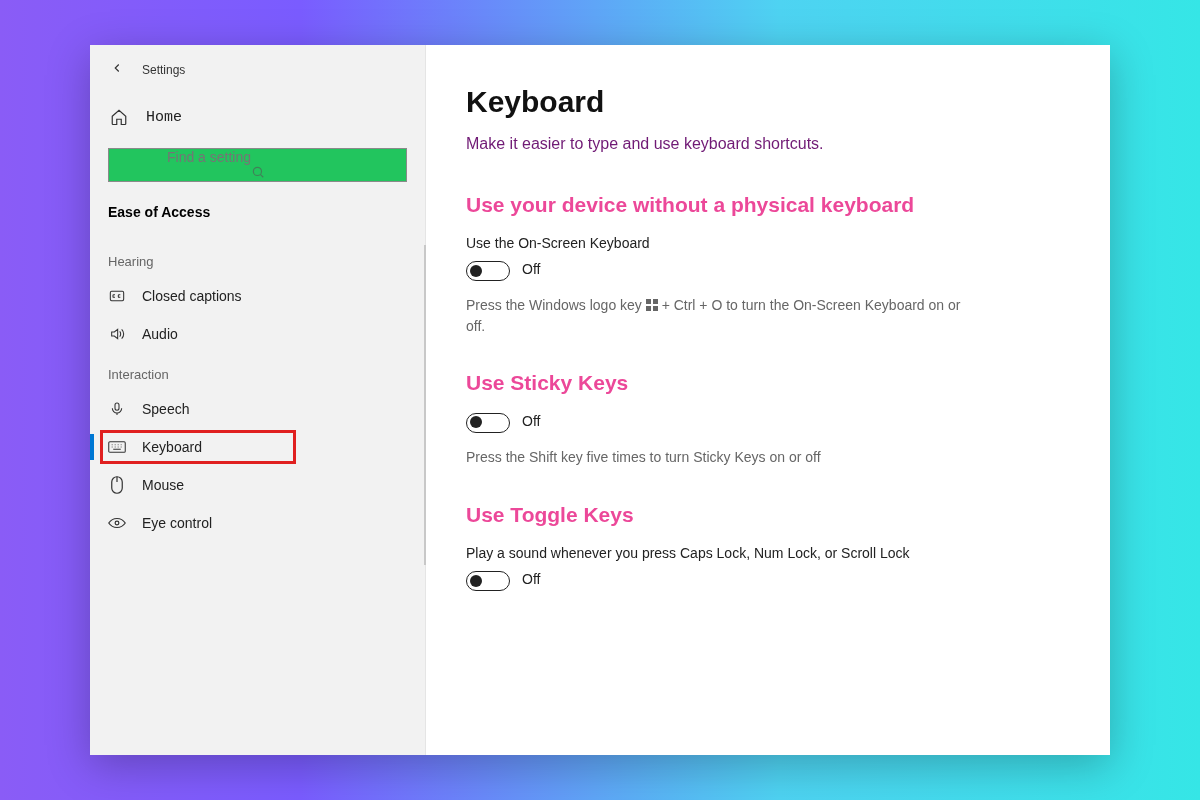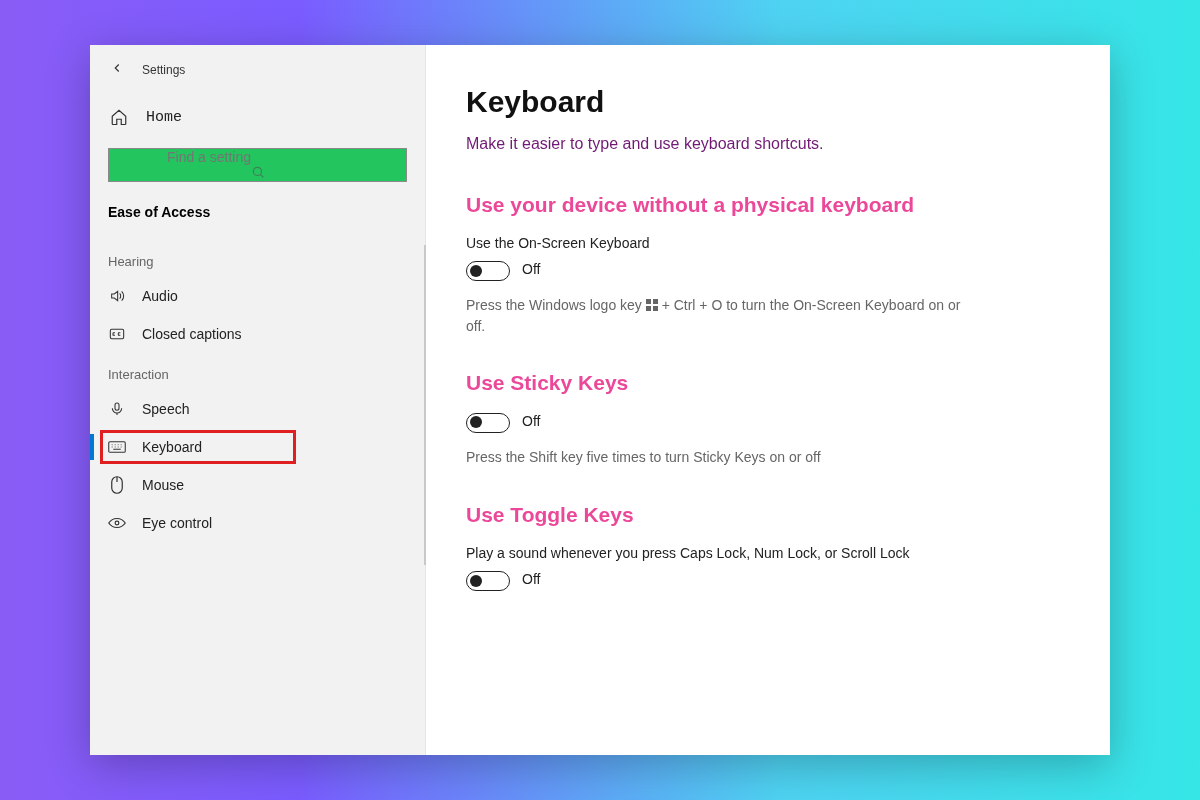--- a/index.html
+++ b/index.html
@@ -226,37 +226,37 @@
       </span>
     </div>
 
     <div class="category-title">Ease of Access</div>
 
     <div class="group-label">Hearing</div>
 
     <div class="nav-item">
       <span class="icon">
         <svg width="16" height="16" viewBox="0 0 24 24" fill="none" stroke="#333" stroke-width="1.6">
+            <rect x="2" y="5" width="20" height="14" rx="2"></rect>
+            <path d="M9 10H7a1 1 0 0 0-1 1v2a1 1 0 0 0 1 1h2"></path>
+            <path d="M17 10h-2a1 1 0 0 0-1 1v2a1 1 0 0 0 1 1h2"></path>
+          </svg>
+      </span>
+      <span>Closed captions</span>
+    </div>
+
+    <div class="nav-item">
+      <span class="icon">
+        <svg width="16" height="16" viewBox="0 0 24 24" fill="none" stroke="#333" stroke-width="1.6">
             <path d="M4 9v6h4l5 4V5L8 9H4z"></path>
             <path d="M16 8c1 1 1.5 2.5 1.5 4s-.5 3-1.5 4"></path>
             <path d="M19 5c2 2 3 4.5 3 7s-1 5-3 7"></path>
           </svg>
       </span>
       <span>Audio</span>
-    </div>
-
-    <div class="nav-item">
-      <span class="icon">
-        <svg width="16" height="16" viewBox="0 0 24 24" fill="none" stroke="#333" stroke-width="1.6">
-            <rect x="2" y="5" width="20" height="14" rx="2"></rect>
-            <path d="M9 10H7a1 1 0 0 0-1 1v2a1 1 0 0 0 1 1h2"></path>
-            <path d="M17 10h-2a1 1 0 0 0-1 1v2a1 1 0 0 0 1 1h2"></path>
-          </svg>
-      </span>
-      <span>Closed captions</span>
     </div>
 
     <div class="group-label">Interaction</div>
 
     <div class="nav-item">
       <span class="icon">
         <svg width="16" height="16" viewBox="0 0 24 24" fill="none" stroke="#333" stroke-width="1.6">
             <rect x="9" y="3" width="6" height="11" rx="3"></rect>
             <path d="M5 11a7 7 0 0 0 14 0"></path>
             <path d="M12 18v3"></path>

